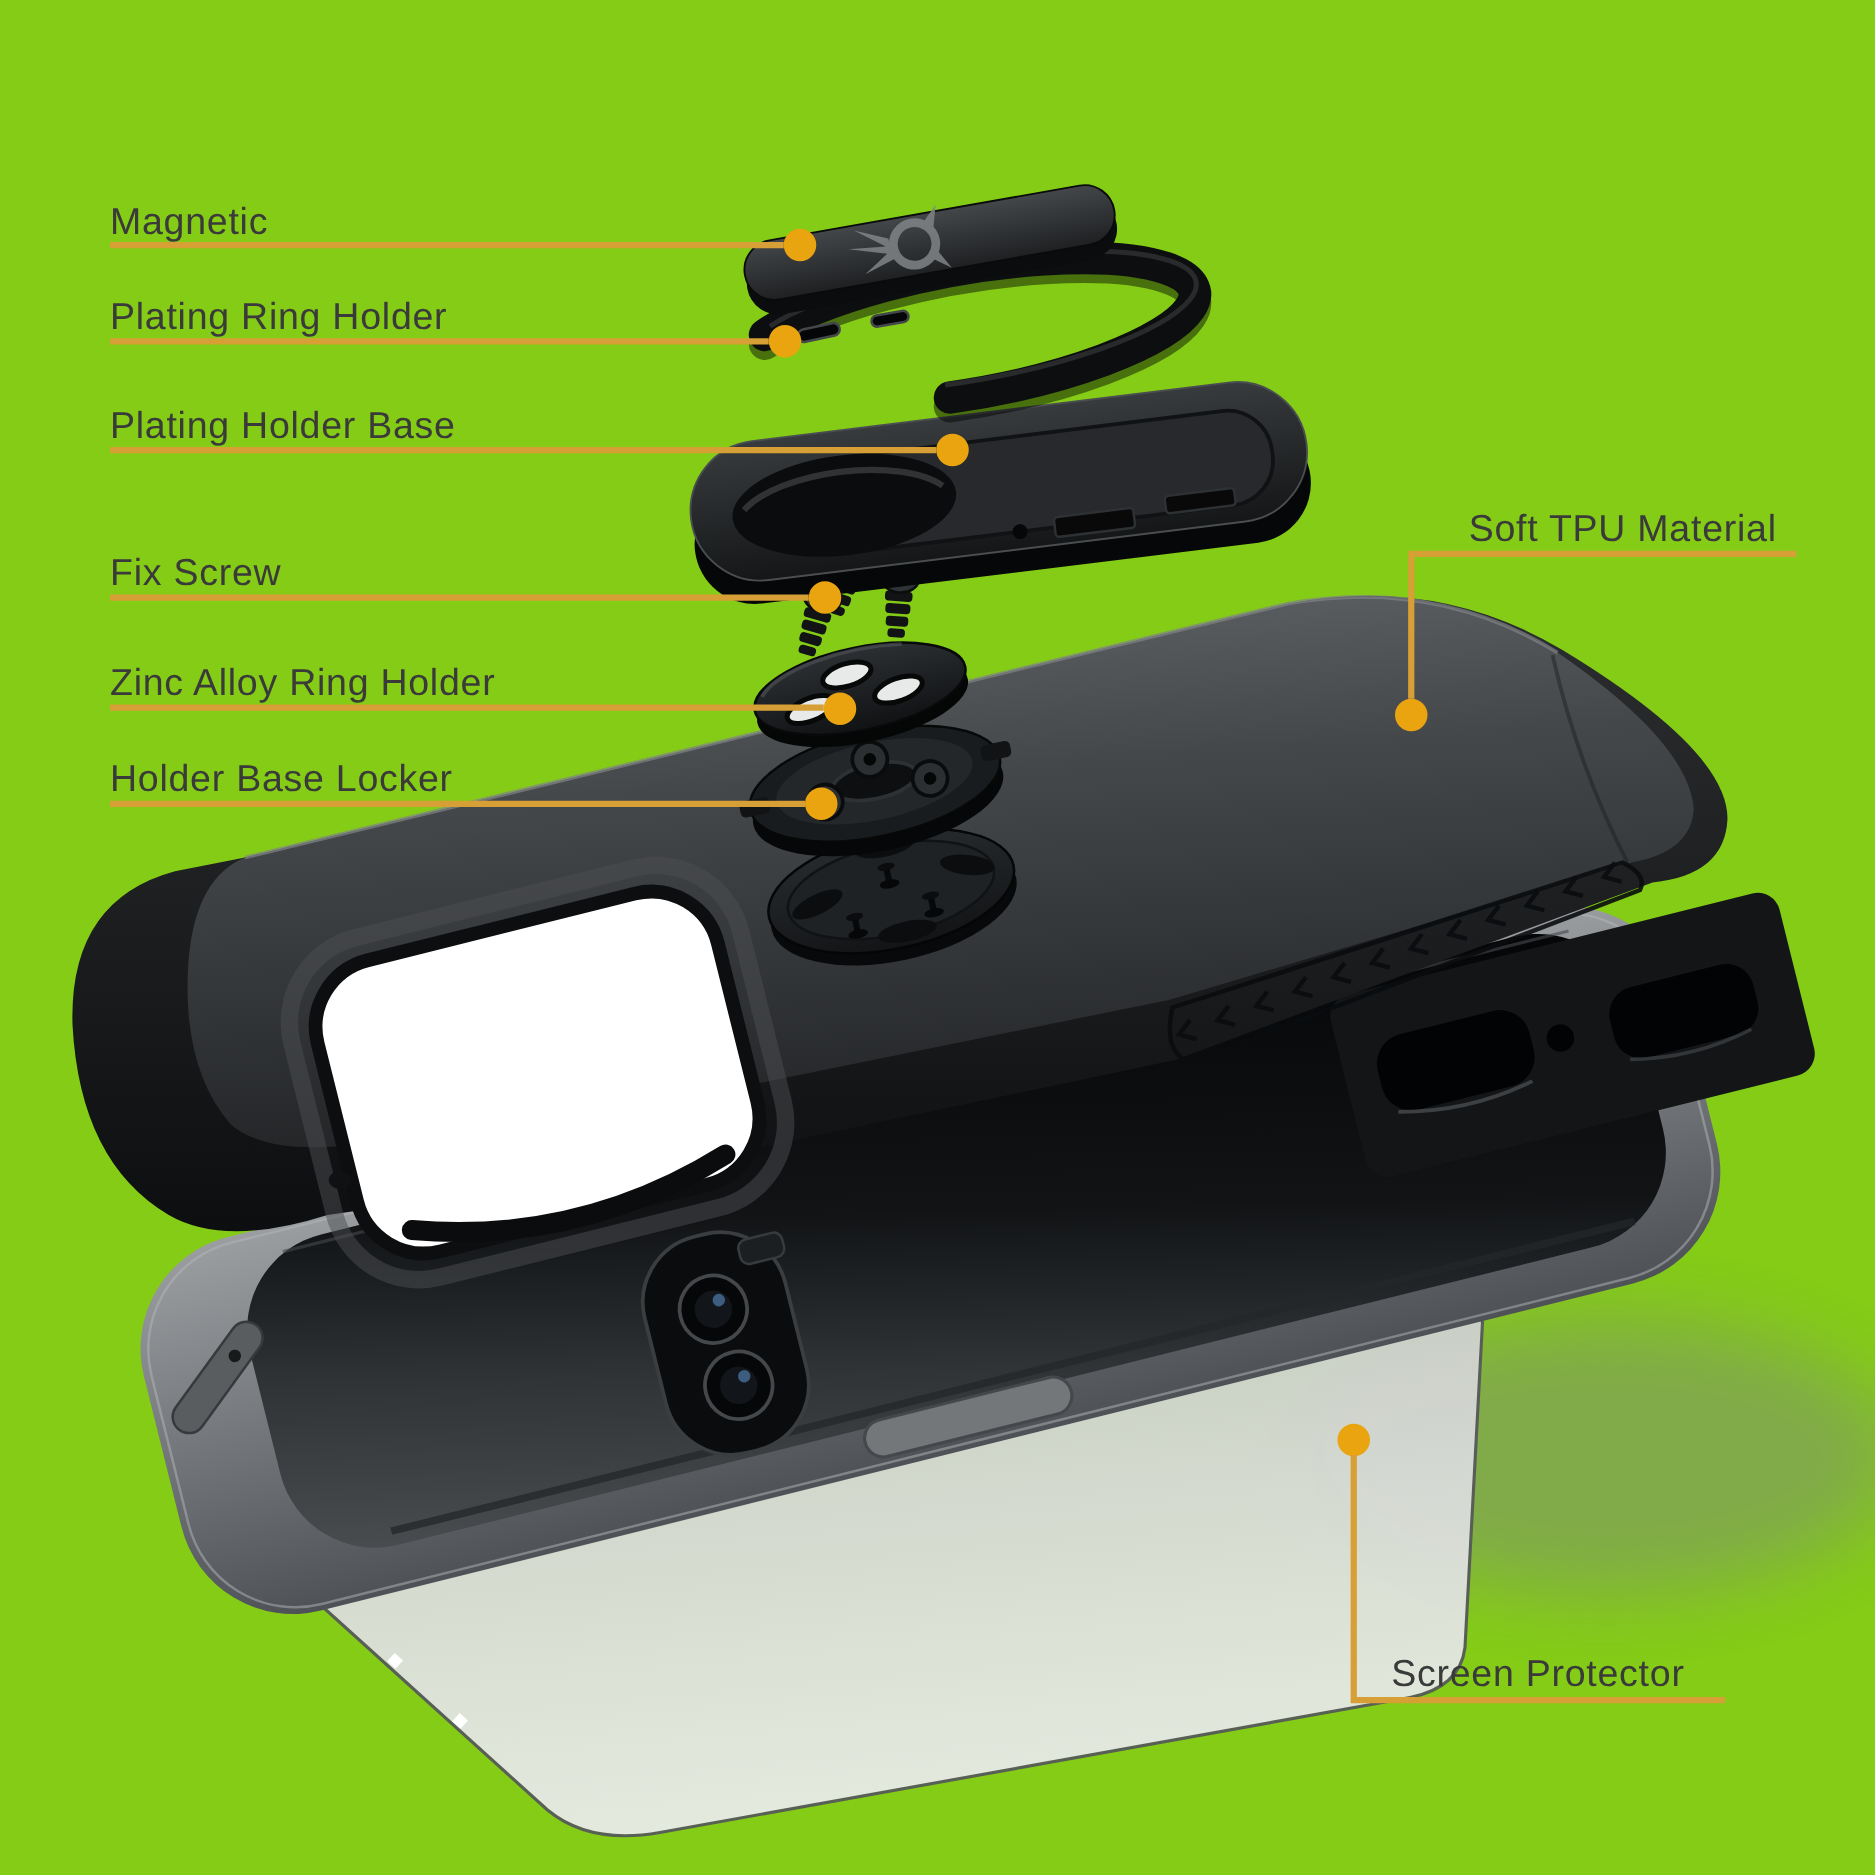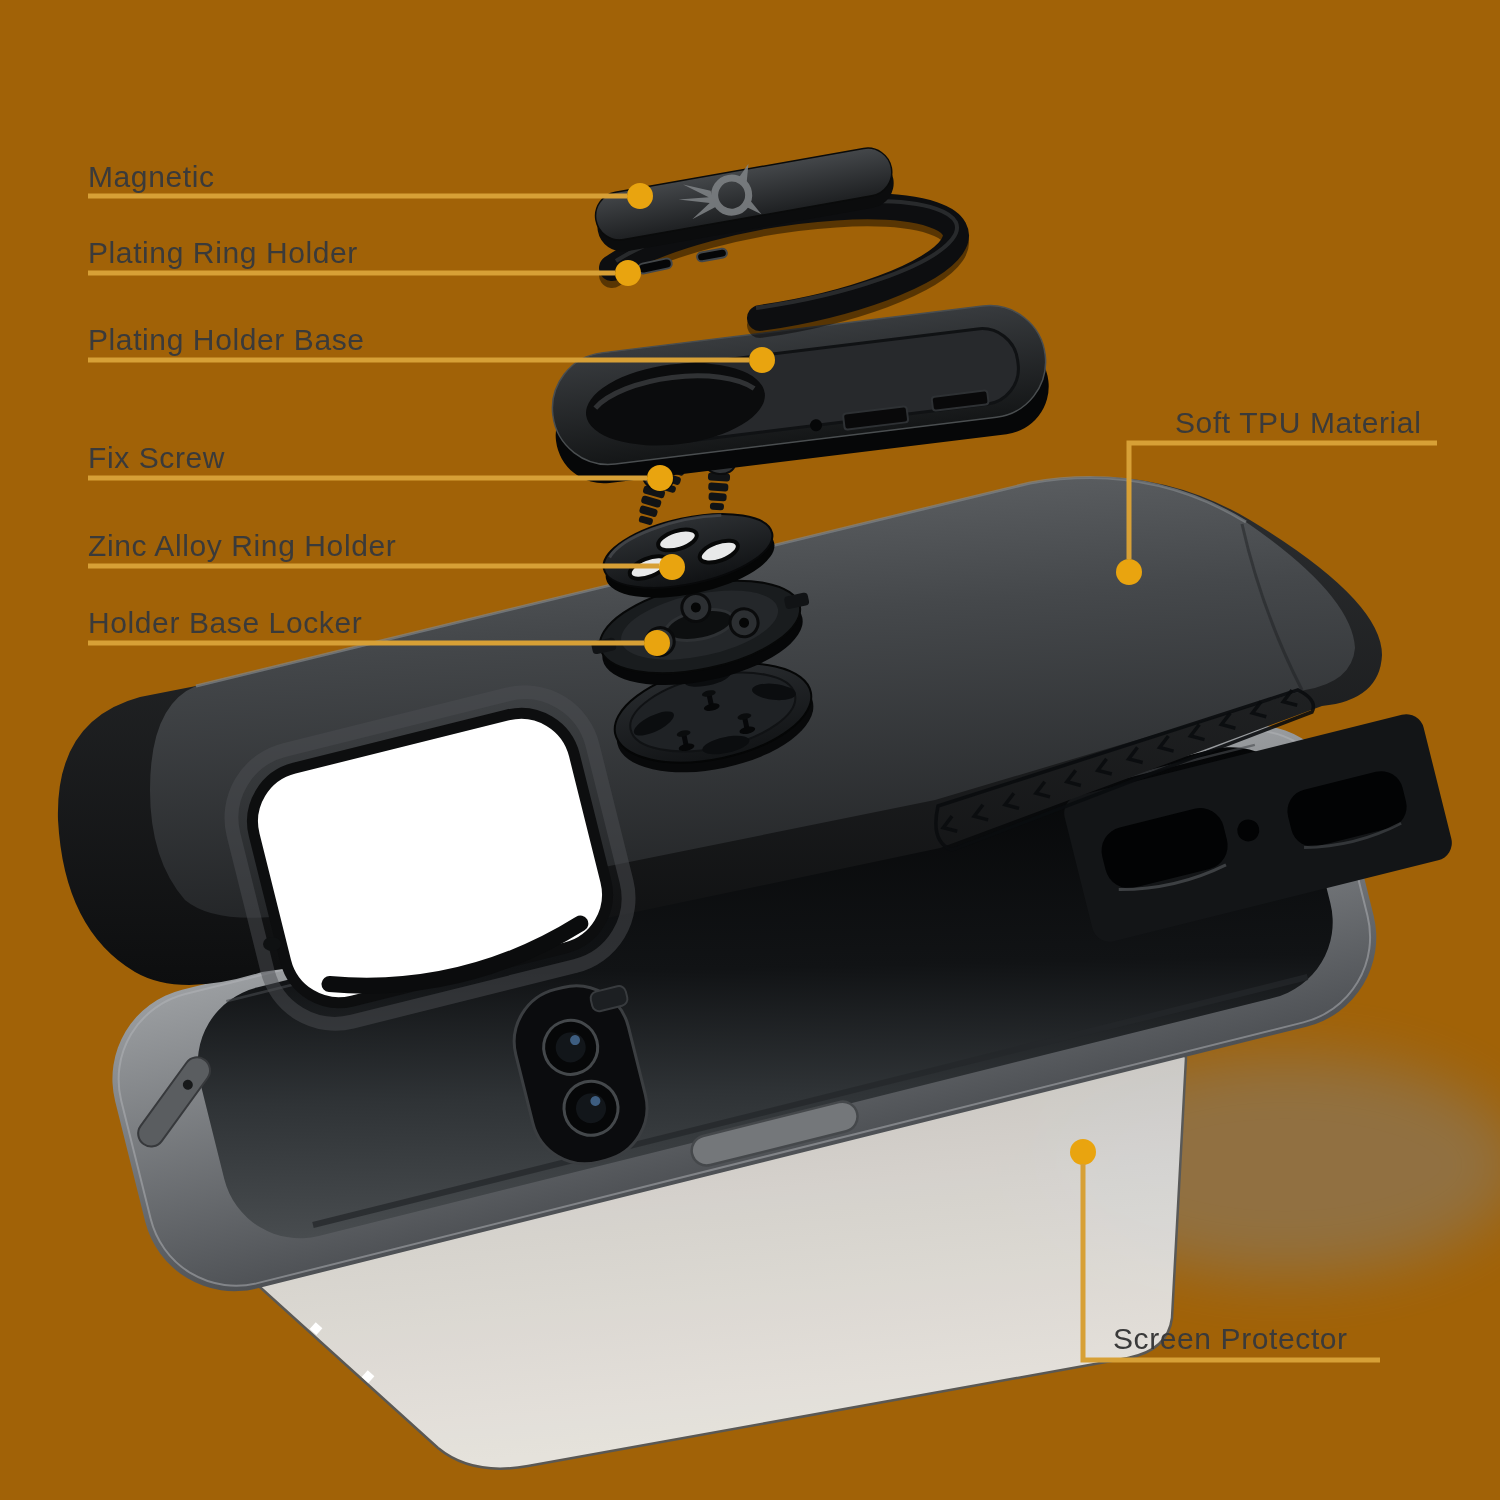--- a/index.html
+++ b/index.html
@@ -1,16 +1,16 @@
 <!DOCTYPE html>
 <html style="--accent-line: #D7A036; --accent-dot: #E9A40F; --label-text: #3A3A3A; --case-light: #5A5D60; --case-dark: #232527; --phone-frame: #8A8D90; --phone-glass: #0B0C0E; --protector: #DCDDDE; --hardware-black: #0E0F10;"><head>
 <meta charset="utf-8">
 <style>
   html,body{margin:0;padding:0;background:#ffffff;}
-  .stage{position:relative;width:1500px;height:1500px;background:#a16207;overflow:hidden;}
+  .stage{position:relative;width:1500px;height:1500px;background:#84cc16;overflow:hidden;}
   svg{display:block;}
   .callout-text{
     font-family:"Liberation Sans","DejaVu Sans",sans-serif;
     font-size:30px;
     letter-spacing:0.6px;
     fill:var(--label-text,#3a3a3a);
   }
   .lead{stroke:var(--accent-line,#D7A036);stroke-width:5;fill:none;}
   .dot{fill:var(--accent-dot,#E9A40F);}
   [data-name="grip-texture"] path{stroke:#0a0c0e;stroke-width:3.5;fill:none;opacity:.9;}

